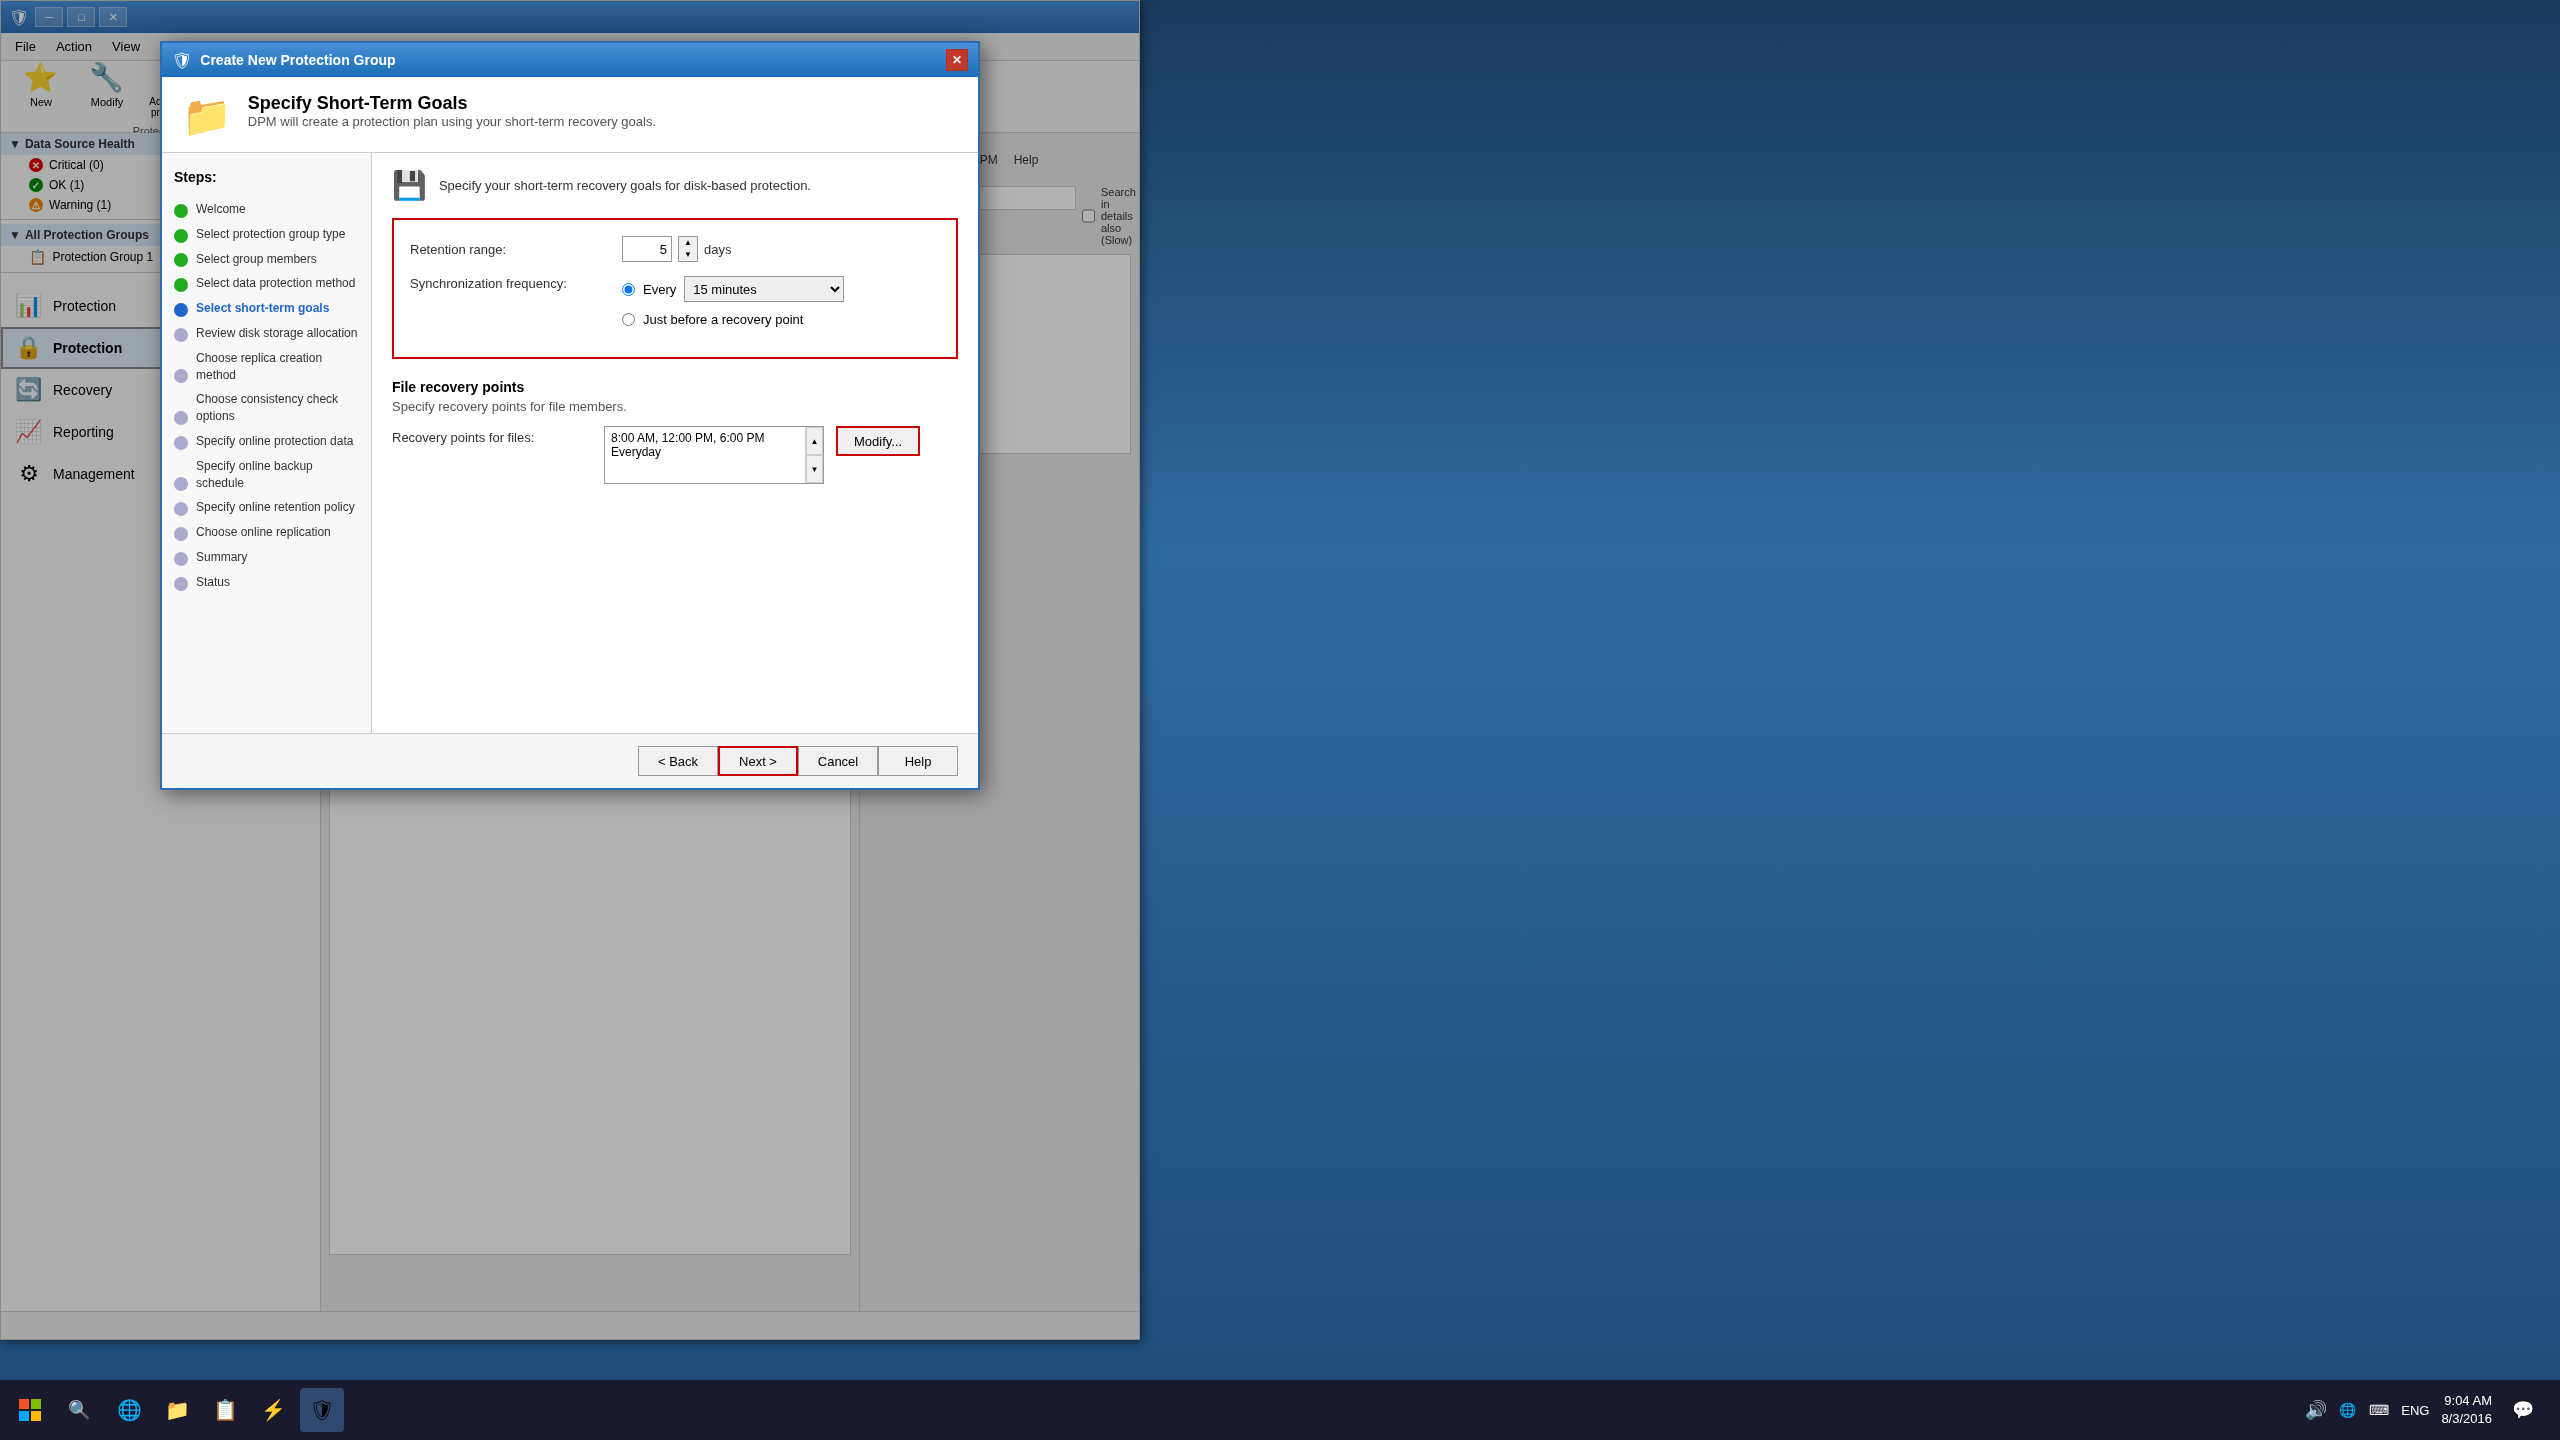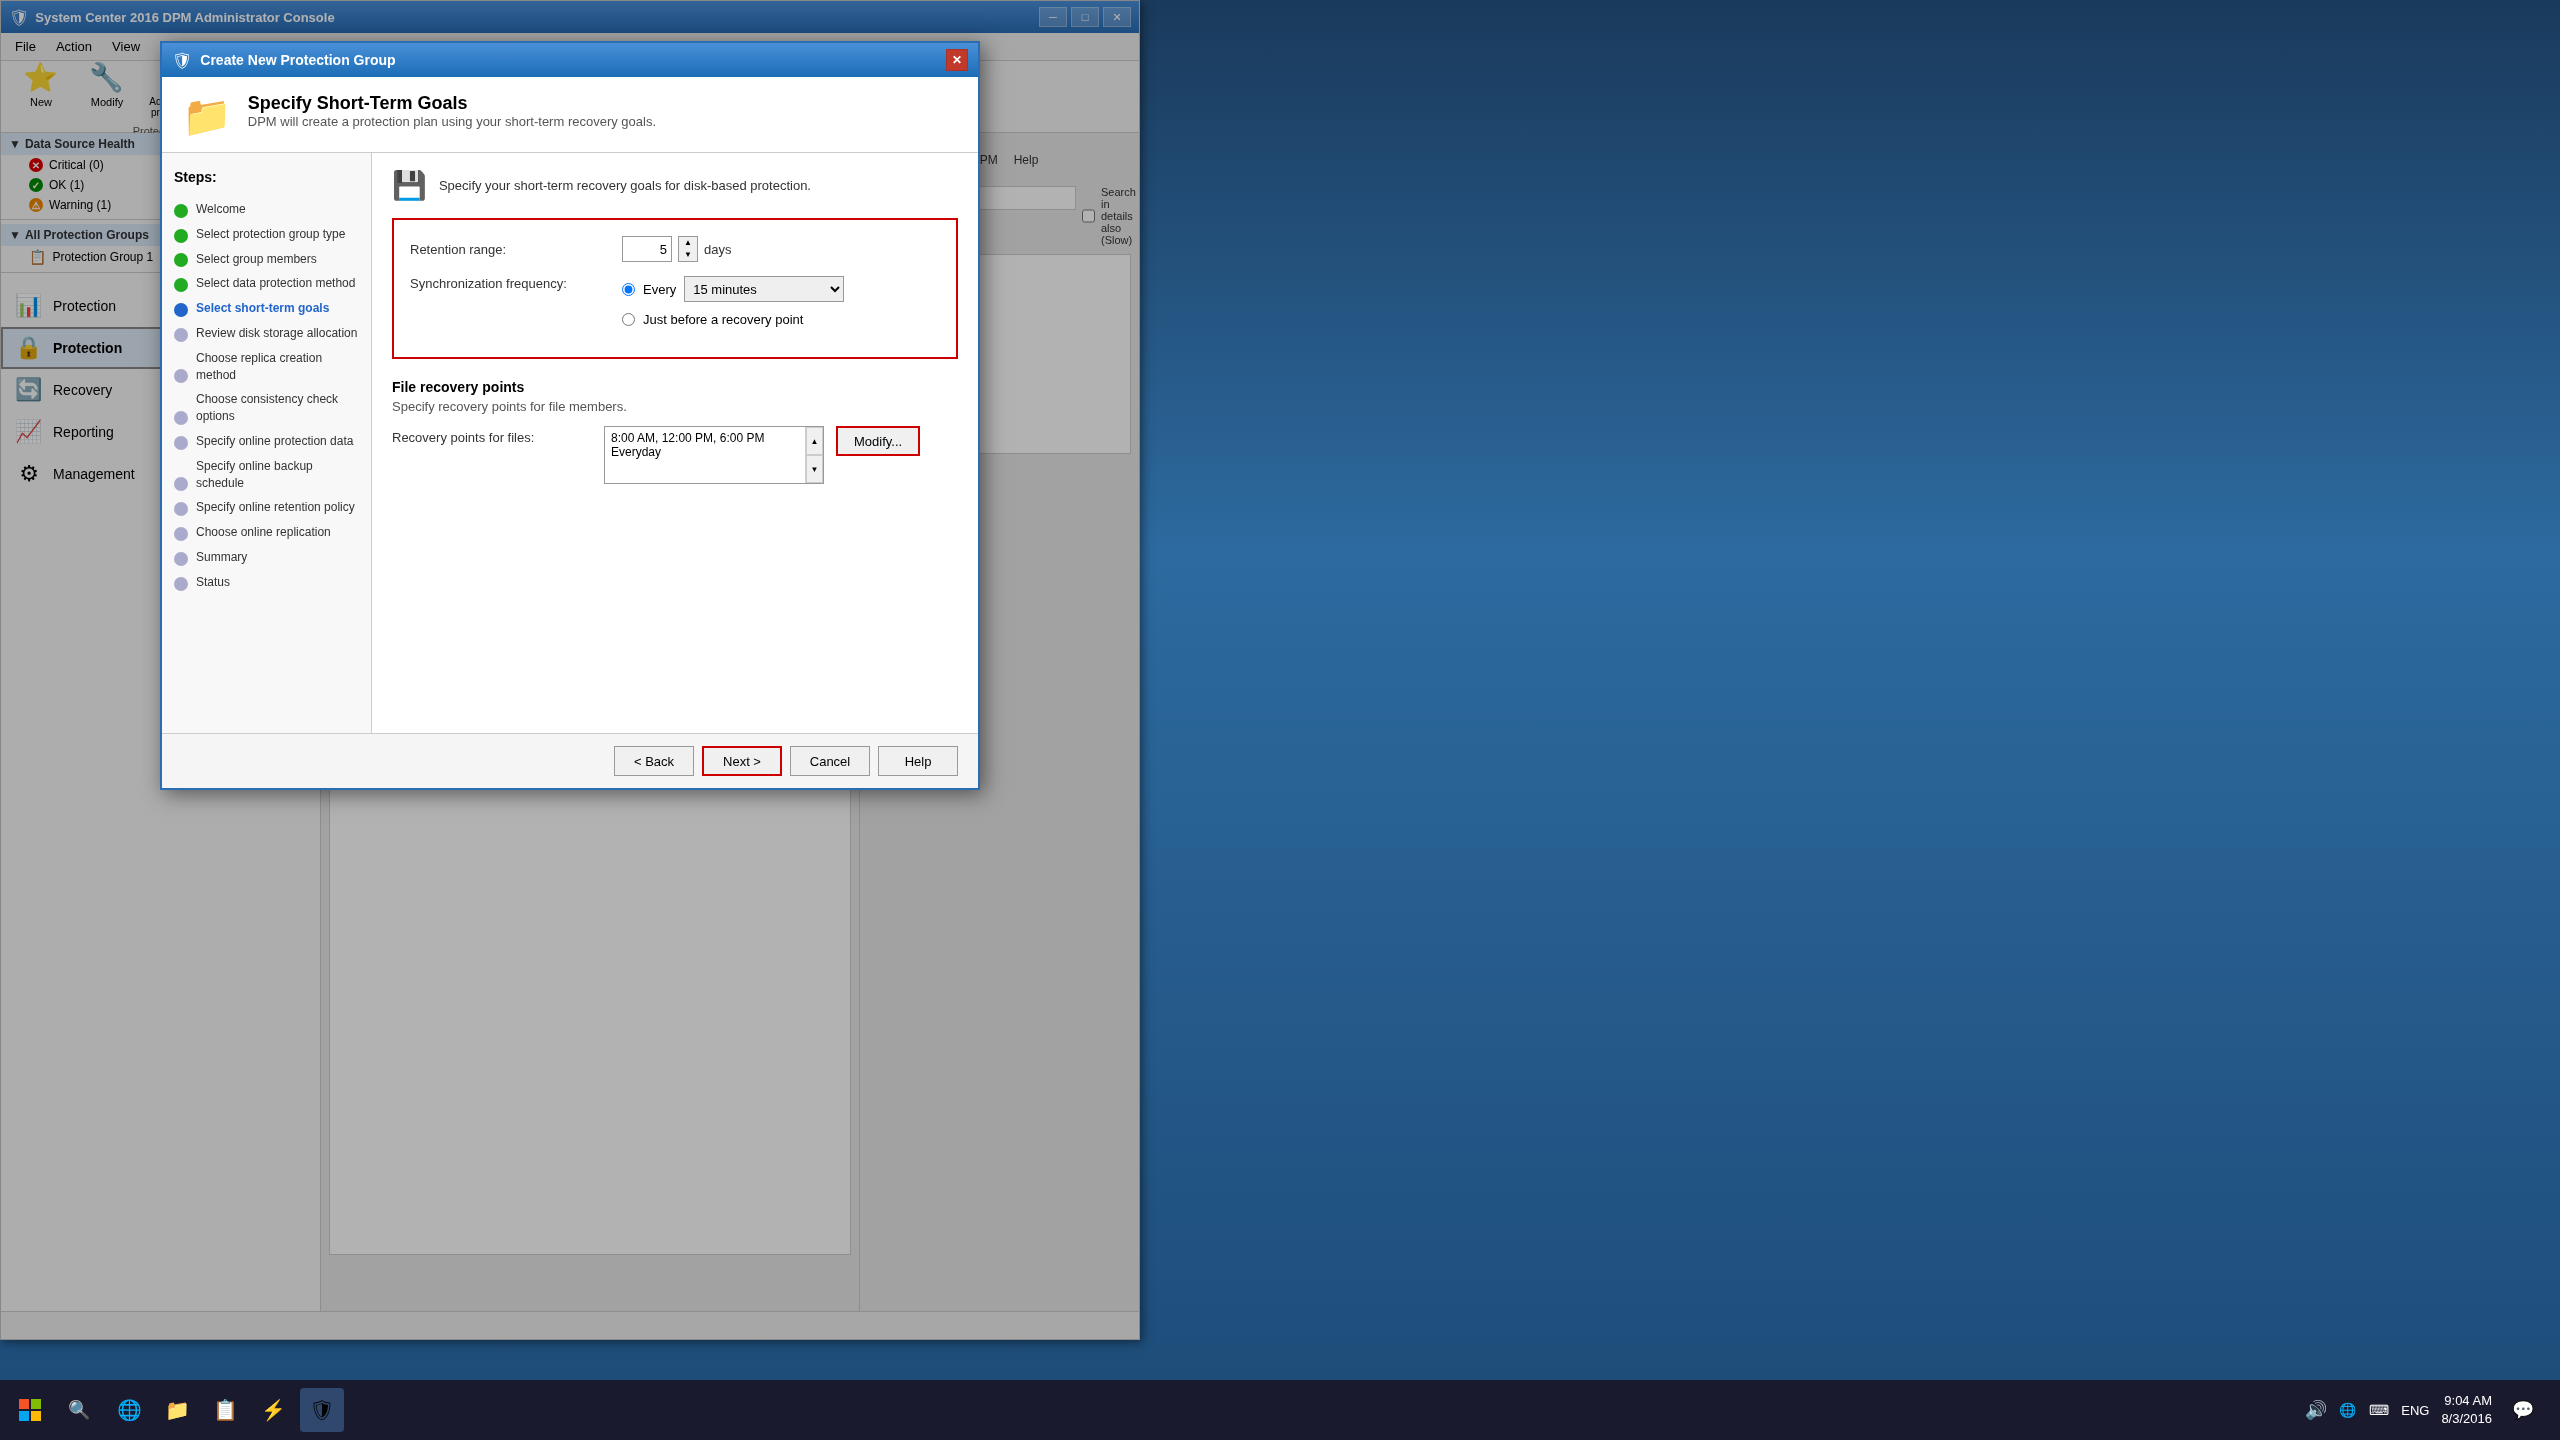--- a/index.html
+++ b/index.html
@@ -427,21 +427,21 @@
       cursor: pointer;
       font-size: 13px;
     }
 
     
     .dialog-footer {
       border-top: 1px solid #ccc;
       padding: 12px 20px;
       display: flex;
       justify-content: flex-end;
-      gap: 8px;
+      gap: 0;
       background: #f5f5f5;
     }
     .footer-btn {
       height: 30px;
       min-width: 80px;
       padding: 0 16px;
       background: #f0f0f0;
       border: 1px solid #999;
       cursor: pointer;
       font-size: 13px;
@@ -478,21 +478,20 @@
   </style>
 </head>
 <body>
 
 <div class="desktop">
 
   <div class="app-window">
 
     <div class="app-titlebar">
       <span class="app-titlebar-icon">🛡</span>
-      <span class="app-titlebar-title">System Center 2016 DPM Administrator Console</span>
       <div class="app-titlebar-controls">
         <div class="title-btn">─</div>
         <div class="title-btn">□</div>
         <div class="title-btn close">✕</div>
       </div>
     </div>
 
     <div class="app-menubar">
       <div class="menu-item">File</div>
       <div class="menu-item">Action</div>

